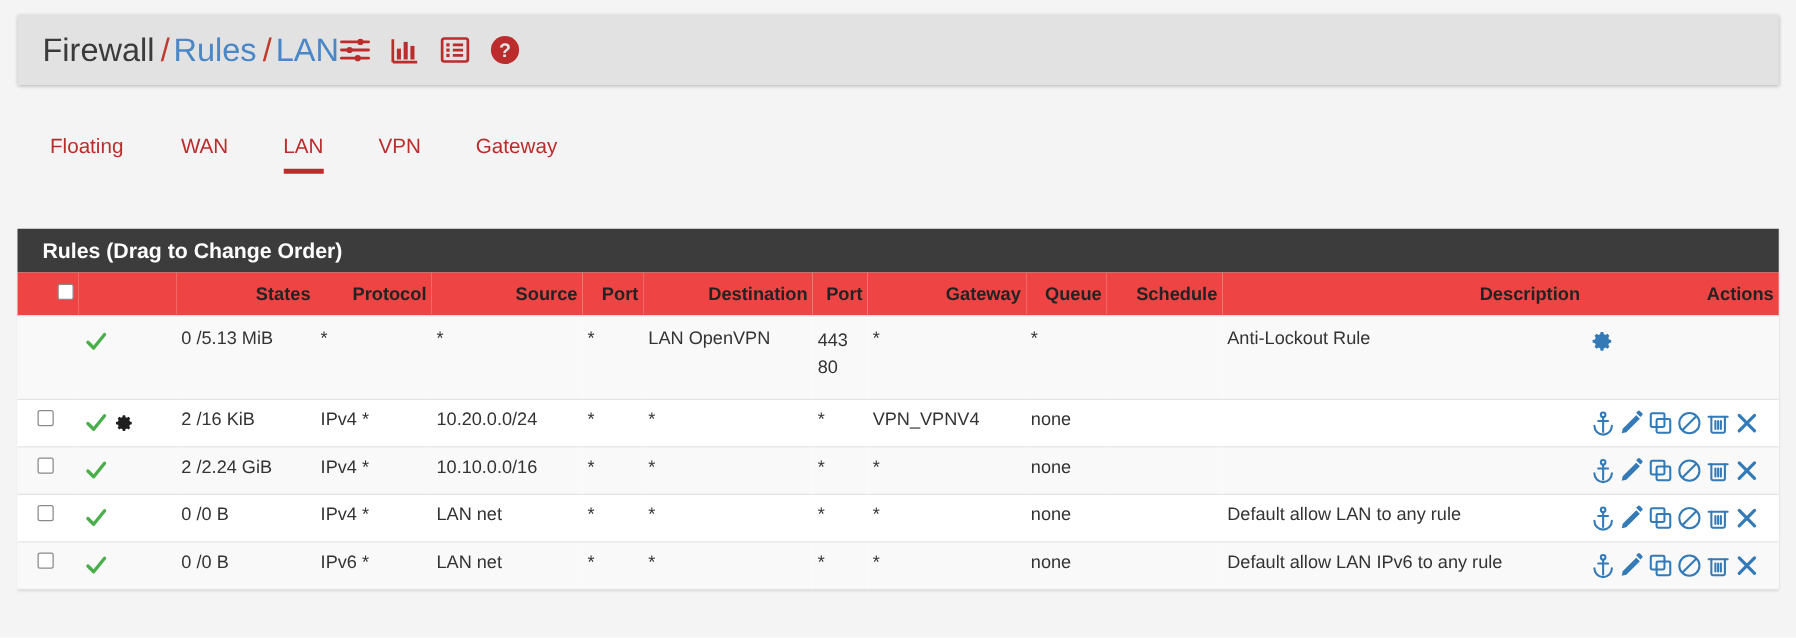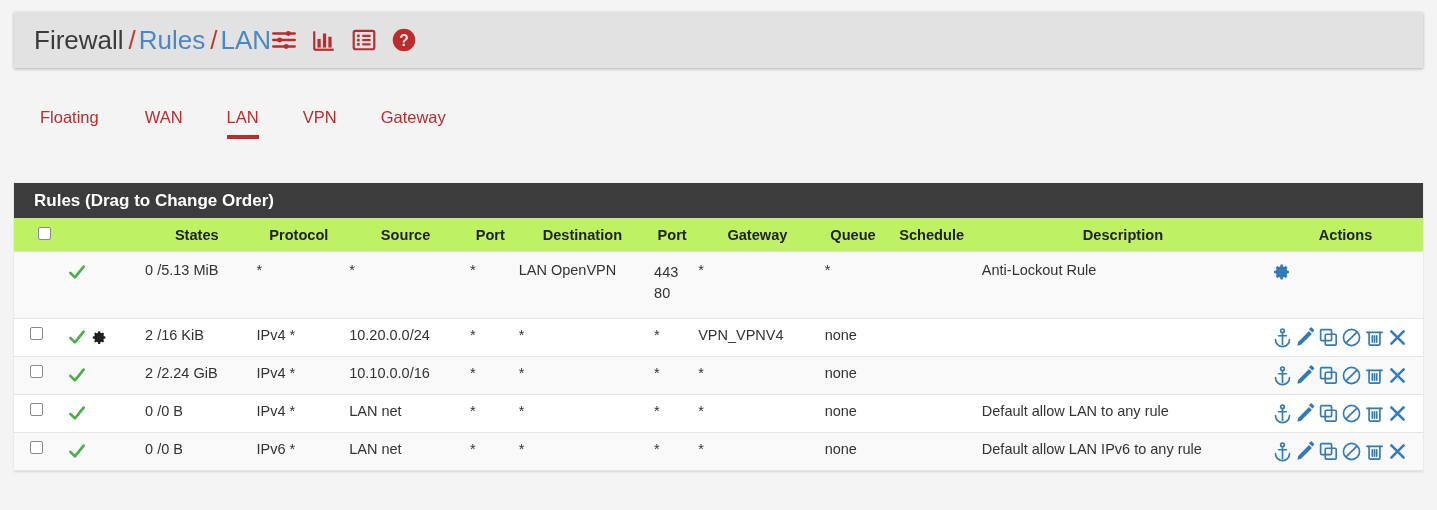--- a/index.html
+++ b/index.html
@@ -104,27 +104,27 @@
     height: 19px;
     line-height: 19px;
   }
 
   table.rules {
     width: 100%;
     border-collapse: collapse;
     font-size: 14.5px;
   }
   table.rules th {
-    text-align: center;
+    text-align: right;
     font-weight: bold;
     color: #232323;
     font-size: 14.6px;
     padding: 9px 4px 8px 4px;
     border-bottom: 1px solid #dddddd;
-    background: #bef264;
+    background: #ef4444;
     vertical-align: middle;
     white-space: nowrap;
   }
   table.rules td {
     padding: 8px 4px;
     border-bottom: 1px solid #e4e4e4;
     vertical-align: top;
     color: #333333;
     white-space: nowrap;
   }

